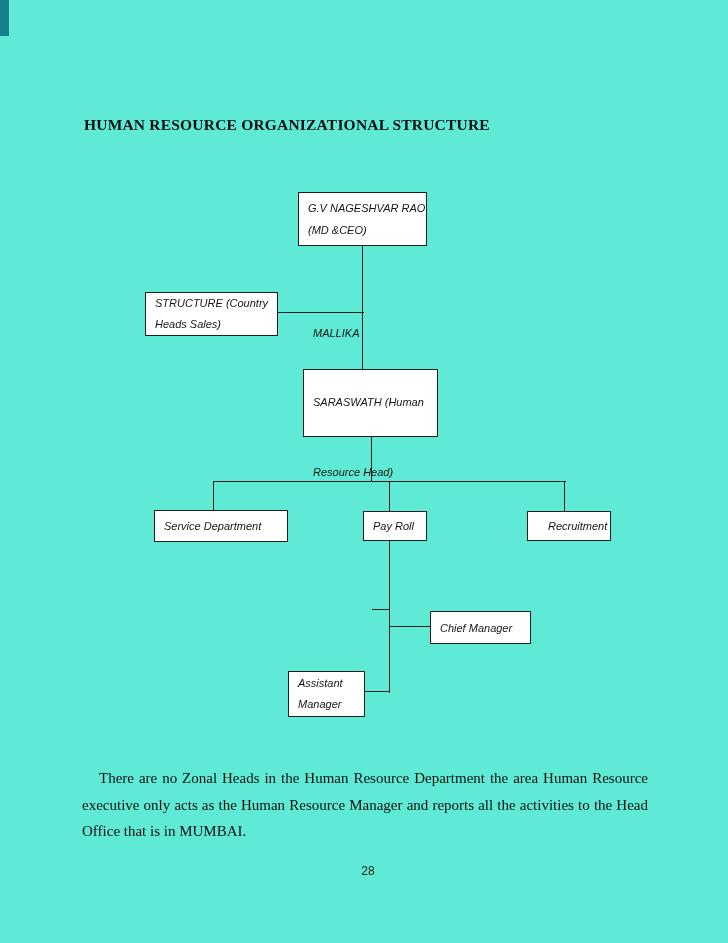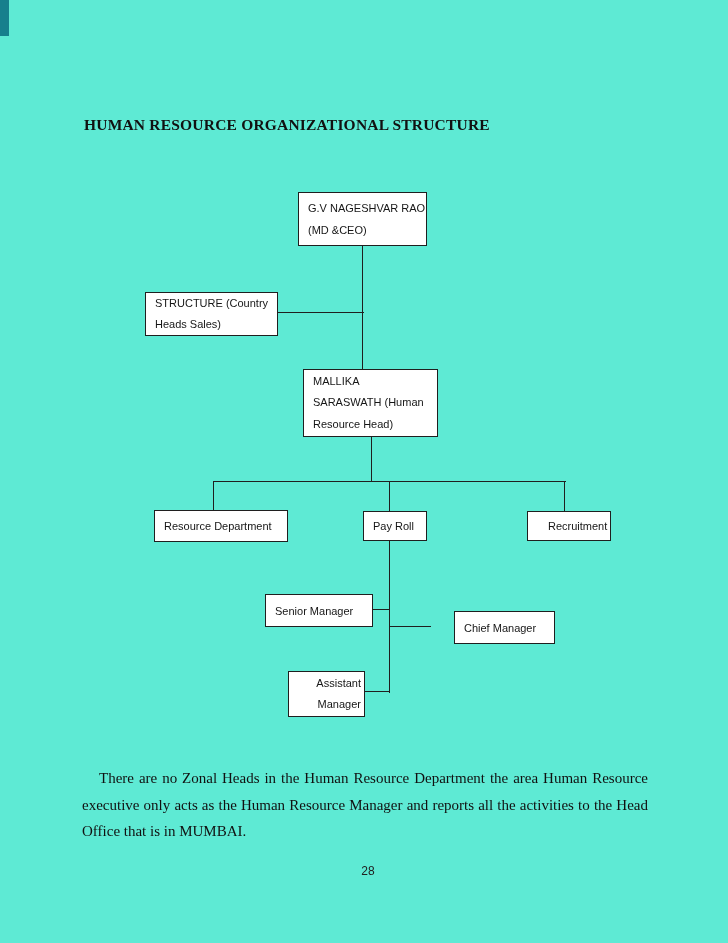--- a/index.html
+++ b/index.html
@@ -14,39 +14,39 @@
 
   
   .heading {
     position:absolute; left:84px; top:116px; margin:0;
     font-family:"Liberation Serif", serif; font-weight:bold;
     font-size:15.5px; letter-spacing:0.2px; color:#111;
     white-space:nowrap;
   }
 
   
-  .chart { position:absolute; left:0; top:0; width:728px; height:943px; }
+  .chart { position:absolute; left:0; top:0; width:728px; height:943px;font-style:italic; }
   .node {
     position:absolute; box-sizing:border-box;
     border:1.4px solid #1f1f1f; background:#ffffff;
     display:flex; flex-direction:column; justify-content:center;
     padding:1px 3px 1px 9px;
     font-size:11px; line-height:22px; color:#161616;
   }
   .node .nl { display:block; white-space:nowrap; }
 
   #node-ceo          { left:298px; top:192px; width:129px; height:54px; }
   #node-country-head { left:145px; top:292px; width:133px; height:44px; line-height:21px; }
-  #node-hr-head      { left:303px; top:369px; width:135px; height:68px; line-height:21.5px; }
+  #node-hr-head      { left:303px; top:369px; width:135px; height:68px; line-height:21.5px;gap:48px; }
   #node-service      { left:154px; top:510px; width:134px; height:32px; }
   #node-payroll      { left:363px; top:511px; width:64px;  height:30px; }
   #node-recruitment  { left:527px; top:511px; width:84px;  height:30px;padding-left:20px; }
   #node-senior       { left:265px; top:594px; width:108px; height:33px; }
-  #node-chief        { left:430px; top:611px; width:101px; height:33px;margin-left:24px; }
-  #node-assistant    { left:288px; top:671px; width:77px;  height:46px; line-height:21px;text-align:right; }
+  #node-chief        { left:430px; top:611px; width:101px; height:33px; }
+  #node-assistant    { left:288px; top:671px; width:77px;  height:46px; line-height:21px; }
 
   
   .line { position:absolute; background:#1f1f1f; }
   #c-v-ceo        { left:362px; top:245px; width:1.4px; height:124px; }
   #c-h-country    { left:278px; top:312px; width:86px;  height:1.4px; }
   #c-v-hr-down    { left:371px; top:436px; width:1.4px; height:46px; }
   #c-h-main       { left:213px; top:481px; width:353px; height:1.4px; }
   #c-v-service    { left:213px; top:481px; width:1.4px; height:30px; }
   #c-v-payroll    { left:389px; top:481px; width:1.4px; height:31px; }
   #c-v-recruit    { left:564px; top:481px; width:1.4px; height:31px; }
@@ -105,34 +105,31 @@
       <span class="nl">Heads Sales)</span>
     </div>
 
     <div class="node" id="node-hr-head">
       <span class="nl">MALLIKA</span>
       <span class="nl">SARASWATH (Human</span>
       <span class="nl">Resource Head)</span>
     </div>
 
     <div class="node" id="node-service">
-      <span class="nl">Resource Department</span>
+      <span class="nl">Service Department</span>
     </div>
 
     <div class="node" id="node-payroll">
       <span class="nl">Pay Roll</span>
     </div>
 
     <div class="node" id="node-recruitment">
       <span class="nl">Recruitment</span>
     </div>
 
-    <div class="node" id="node-senior">
-      <span class="nl">Senior Manager</span>
-    </div>
 
     <div class="node" id="node-chief">
       <span class="nl">Chief Manager</span>
     </div>
 
     <div class="node" id="node-assistant">
       <span class="nl">Assistant</span>
       <span class="nl">Manager</span>
     </div>
 

